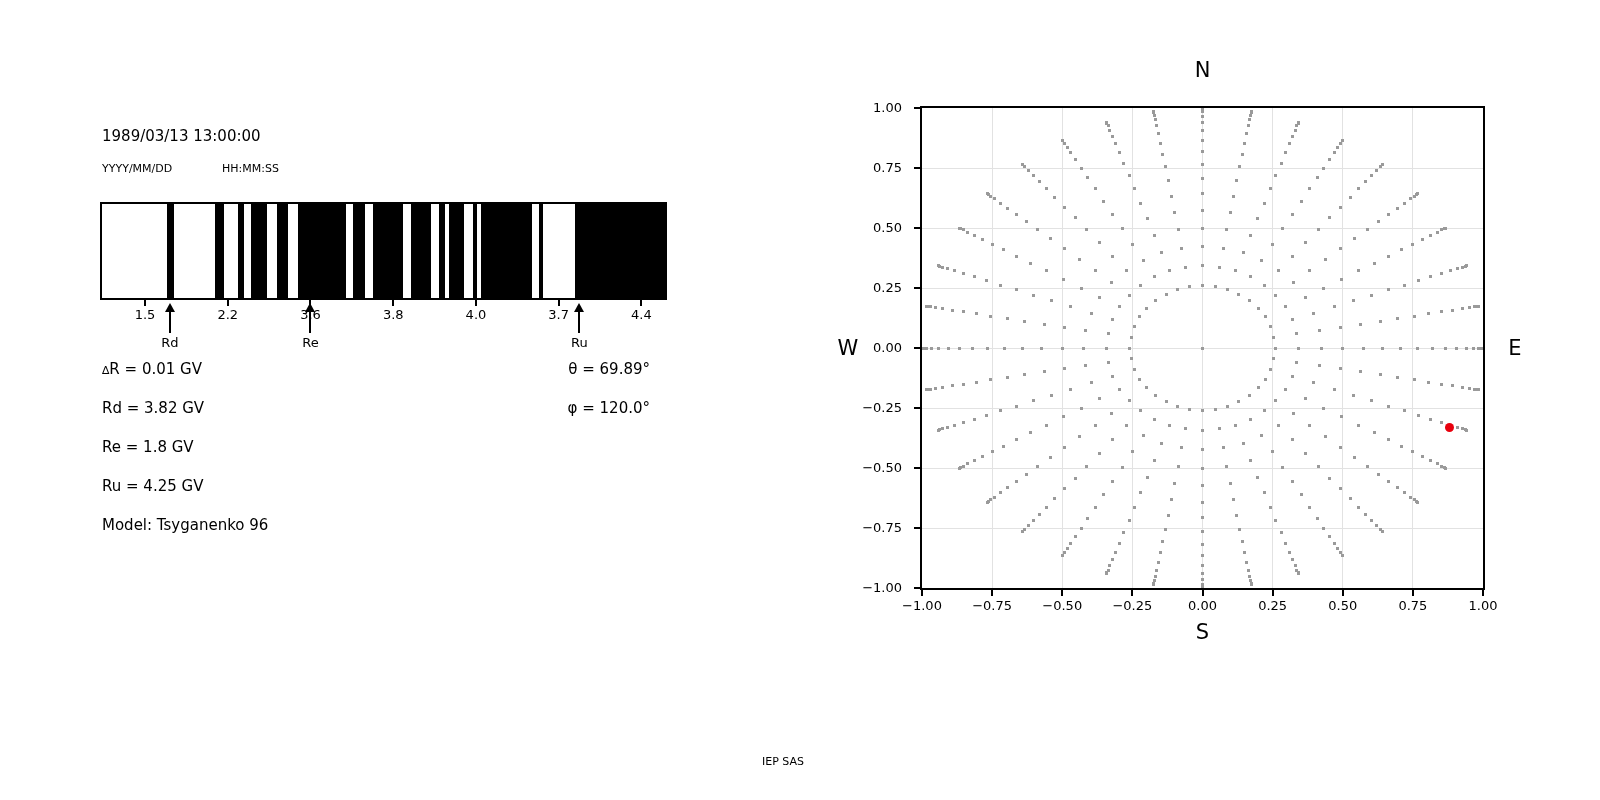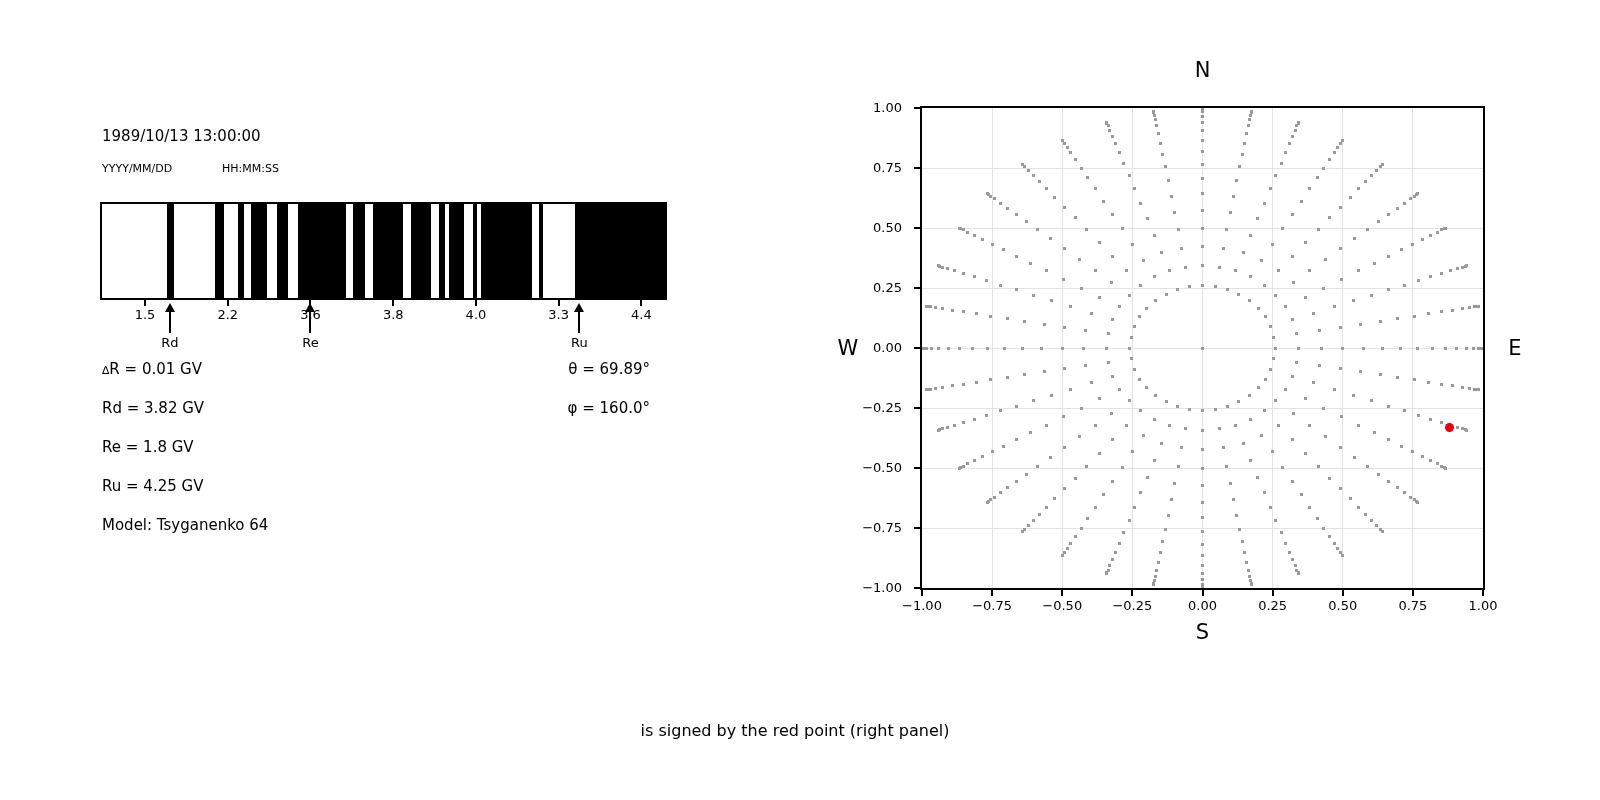--- a/index.html
+++ b/index.html
@@ -75,21 +75,21 @@
   
   #caption-line1 { left:5px; top:688px; width:1580px; text-align:center; }
   #caption-line2 { left:5px; top:721px; width:1580px; text-align:center; }
   #credit        { left:0px; top:755px; width:1566px; text-align:center; }
 </style>
 </head>
 <body>
 
 <div class="canvas">
 
-  <div class="abs t15" id="obs-datetime">1989/10/13 13:00:00</div>
+  <div class="abs t15" id="obs-datetime">1989/03/13 13:00:00</div>
   <div class="abs t11" id="fmt-date">YYYY/MM/DD</div>
   <div class="abs t11" id="fmt-time">HH:MM:SS</div>
 
   <div class="abs" id="barcode">
       <div class="bc-bar" style="left: 11.6091%; width: 1.24908%; background: rgb(0, 0, 0);"></div>
       <div class="bc-bar" style="left: 19.9853%; width: 1.68993%; background: rgb(0, 0, 0);"></div>
       <div class="bc-bar" style="left: 24.0999%; width: 1.17561%; background: rgb(0, 0, 0);"></div>
       <div class="bc-bar" style="left: 26.3777%; width: 3.01249%; background: rgb(0, 0, 0);"></div>
       <div class="bc-bar" style="left: 31.0801%; width: 1.98384%; background: rgb(0, 0, 0);"></div>
       <div class="bc-bar" style="left: 34.8273%; width: 8.59662%; background: rgb(0, 0, 0);"></div>
@@ -108,41 +108,41 @@
       <div class="bc-ticklabel t13" style="left: 23.0213px;">1.5</div>
       <div class="bc-tick" style="left: 126.755px;"></div>
       <div class="bc-ticklabel t13" style="left: 105.755px;">2.2</div>
       <div class="bc-tick" style="left: 209.488px;"></div>
       <div class="bc-ticklabel t13" style="left: 188.488px;">3.6</div>
       <div class="bc-tick" style="left: 292.221px;"></div>
       <div class="bc-ticklabel t13" style="left: 271.221px;">3.8</div>
       <div class="bc-tick" style="left: 374.954px;"></div>
       <div class="bc-ticklabel t13" style="left: 353.954px;">4.0</div>
       <div class="bc-tick" style="left: 457.688px;"></div>
-      <div class="bc-ticklabel t13" style="left: 436.688px;">3.3</div>
+      <div class="bc-ticklabel t13" style="left: 436.688px;">3.7</div>
       <div class="bc-tick" style="left: 540.421px;"></div>
       <div class="bc-ticklabel t13" style="left: 519.421px;">4.4</div>
       <div class="bc-arrowhead" style="left: 64.8413px;"></div>
       <div class="bc-arrowstem" style="left: 68.8413px;"></div>
       <div class="bc-markerlabel t13" style="left: 51.8413px;">Rd</div>
       <div class="bc-arrowhead" style="left: 205.488px;"></div>
       <div class="bc-arrowstem" style="left: 209.488px;"></div>
       <div class="bc-markerlabel t13" style="left: 192.488px;">Re</div>
       <div class="bc-arrowhead" style="left: 474.371px;"></div>
       <div class="bc-arrowstem" style="left: 478.371px;"></div>
       <div class="bc-markerlabel t13" style="left: 461.371px;">Ru</div>
     </div>
 
   <div class="abs t15 param-row" id="param-delta"><span class="delta-glyph">∆</span><span>R = 0.01 GV</span></div>
   <div class="abs t15 param-row" id="param-rd">Rd = 3.82 GV</div>
   <div class="abs t15 param-row" id="param-re">Re = 1.8 GV</div>
   <div class="abs t15 param-row" id="param-ru">Ru = 4.25 GV</div>
-  <div class="abs t15 param-row" id="param-model">Model: Tsyganenko 64</div>
+  <div class="abs t15 param-row" id="param-model">Model: Tsyganenko 96</div>
   <div class="abs t15 angle-row" id="angle-theta">θ = 69.89°</div>
-  <div class="abs t15 angle-row" id="angle-phi">φ = 160.0°</div>
+  <div class="abs t15 angle-row" id="angle-phi">φ = 120.0°</div>
 
   <div class="abs" id="scatter">
       <div class="grid-v" style="left: 69.625px; background: rgb(226, 226, 226);"></div>
       <div class="grid-v" style="left: 139.75px; background: rgb(226, 226, 226);"></div>
       <div class="grid-v" style="left: 209.875px; background: rgb(226, 226, 226);"></div>
       <div class="grid-v" style="left: 280px; background: rgb(226, 226, 226);"></div>
       <div class="grid-v" style="left: 350.125px; background: rgb(226, 226, 226);"></div>
       <div class="grid-v" style="left: 420.25px; background: rgb(226, 226, 226);"></div>
       <div class="grid-v" style="left: 490.375px; background: rgb(226, 226, 226);"></div>
       <div class="grid-h" style="top: 59.5px; background: rgb(226, 226, 226);"></div>
@@ -769,15 +769,15 @@
       <div class="sc-ytick" style="top: 421px;"></div>
       <div class="sc-ylabel t13" style="top: 414px;">−0.75</div>
       <div class="sc-ytick" style="top: 481px;"></div>
       <div class="sc-ylabel t13" style="top: 474px;">−1.00</div>
     </div>
   <div class="abs t21" id="compass-n">N</div>
   <div class="abs t21" id="compass-s">S</div>
   <div class="abs t21" id="compass-w">W</div>
   <div class="abs t21" id="compass-e">E</div>
 
-  <div class="abs t16" id="caption-line2">is signed by the red point (right panel)</div>
+  <div class="abs t11" id="credit">IEP SAS</div>
 
 </div>
 
 </body></html>

